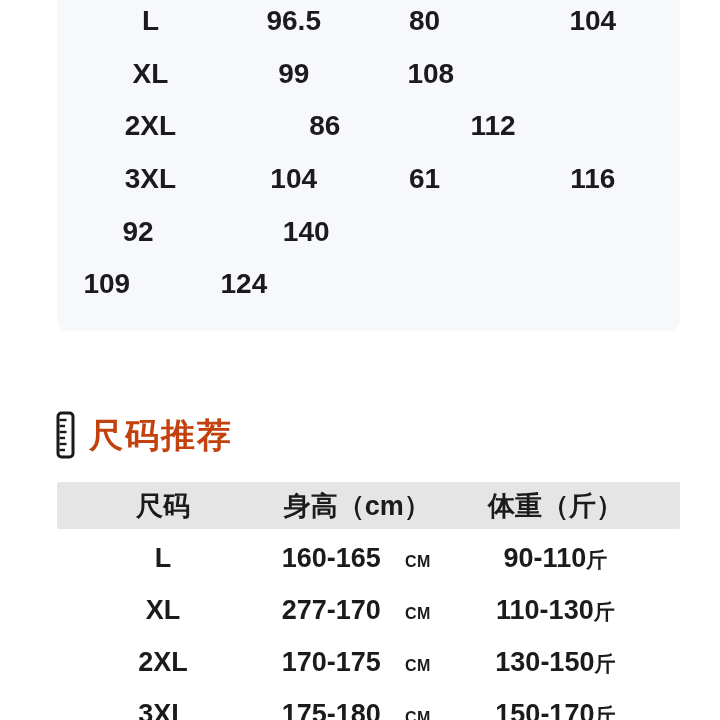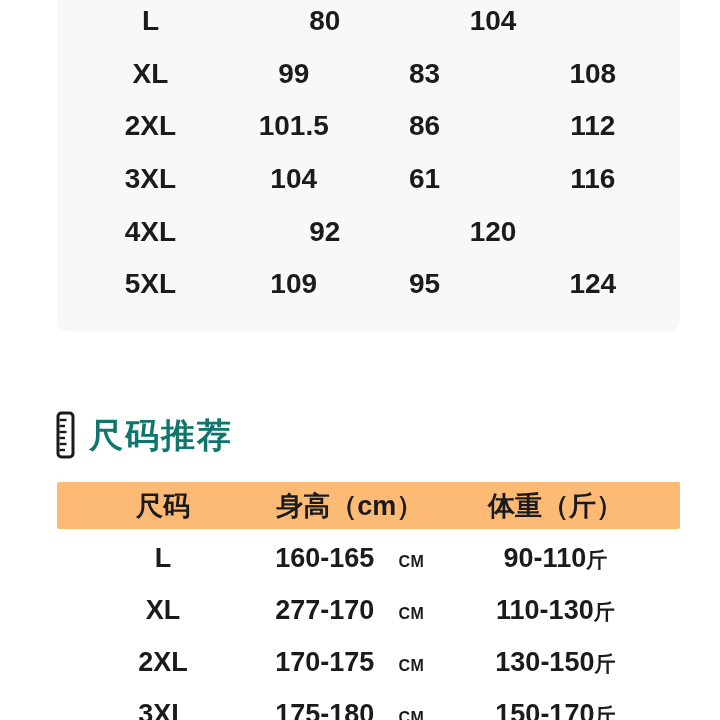--- a/index.html
+++ b/index.html
@@ -22,78 +22,74 @@
   .m-c1{width:16%;}
   .m-c2{width:26%;}
   .m-c3{width:28%;}
 
   
   .section-header{
     position:absolute;left:56px;top:410px;height:50px;
     display:flex;align-items:center;gap:14px;
   }
   .section-title{
-    font-size:34px;font-weight:700;color:#0f766e;letter-spacing:2px;line-height:1;
+    font-size:34px;font-weight:700;color:#c2410c;letter-spacing:2px;line-height:1;
   }
 
   
   .rec-header{
     position:absolute;left:57px;top:482px;width:623px;height:47px;
-    background:#fdba74;border-radius:2px;
+    background:#e5e5e5;border-radius:2px;
     display:flex;align-items:center;
     font-size:26px;font-weight:700;color:#1b1b1d;
   }
   .rec-rows{position:absolute;left:57px;top:532px;width:623px;}
   .rec-row{display:flex;align-items:center;height:52px;}
   .rc{text-align:center;}
   .rc-size{width:34%;font-size:27px;font-weight:700;}
-  .rc-height{width:26%;font-size:27px;font-weight:600;white-space:nowrap;}
+  .rc-height{width:26%;font-size:27px;font-weight:600;white-space:nowrap;text-align:right;}
   .rc-weight{width:40%;font-size:27px;font-weight:600;white-space:nowrap;}
   .unit-cm{font-size:16px;font-weight:700;letter-spacing:0.5px;padding-left:24px;}
   .unit-jin{font-size:21px;font-weight:600;}
 </style>
 </head>
 <body>
 
 <div class="stage">
 
   <section class="measure-panel">
     <div class="m-rows">
       <div class="m-row">
         <div class="m-cell m-size">L</div>
+        <div class="m-cell m-c1">96.5</div>
         <div class="m-cell m-c2">80</div>
         <div class="m-cell m-c3">104</div>
       </div>
       <div class="m-row">
         <div class="m-cell m-size">XL</div>
         <div class="m-cell m-c1">99</div>
-        <div class="m-cell m-c2">83</div>
         <div class="m-cell m-c3">108</div>
       </div>
       <div class="m-row">
         <div class="m-cell m-size">2XL</div>
-        <div class="m-cell m-c1">101.5</div>
         <div class="m-cell m-c2">86</div>
         <div class="m-cell m-c3">112</div>
       </div>
       <div class="m-row">
         <div class="m-cell m-size">3XL</div>
         <div class="m-cell m-c1">104</div>
         <div class="m-cell m-c2">61</div>
         <div class="m-cell m-c3">116</div>
       </div>
       <div class="m-row">
-        <div class="m-cell m-size">4XL</div>
         <div class="m-cell m-c2">92</div>
-        <div class="m-cell m-c3">120</div>
+        <div class="m-cell m-c3">140</div>
       </div>
       <div class="m-row">
-        <div class="m-cell m-size">5XL</div>
         <div class="m-cell m-c1">109</div>
-        <div class="m-cell m-c2">95</div>
         <div class="m-cell m-c3">124</div>
       </div>
     </div>
   </section>
 
   <div class="section-header">
     <span style="display:inline-flex;">
       <svg width="19" height="48" viewBox="0 0 19 48" aria-hidden="true">
         <rect x="2" y="2" width="15" height="44" rx="3.5" fill="none" stroke="#1a1a1c" stroke-width="3"></rect>
         <line x1="3.5" y1="9" x2="10.5" y2="9" stroke="#1a1a1c" stroke-width="2.4"></line>

